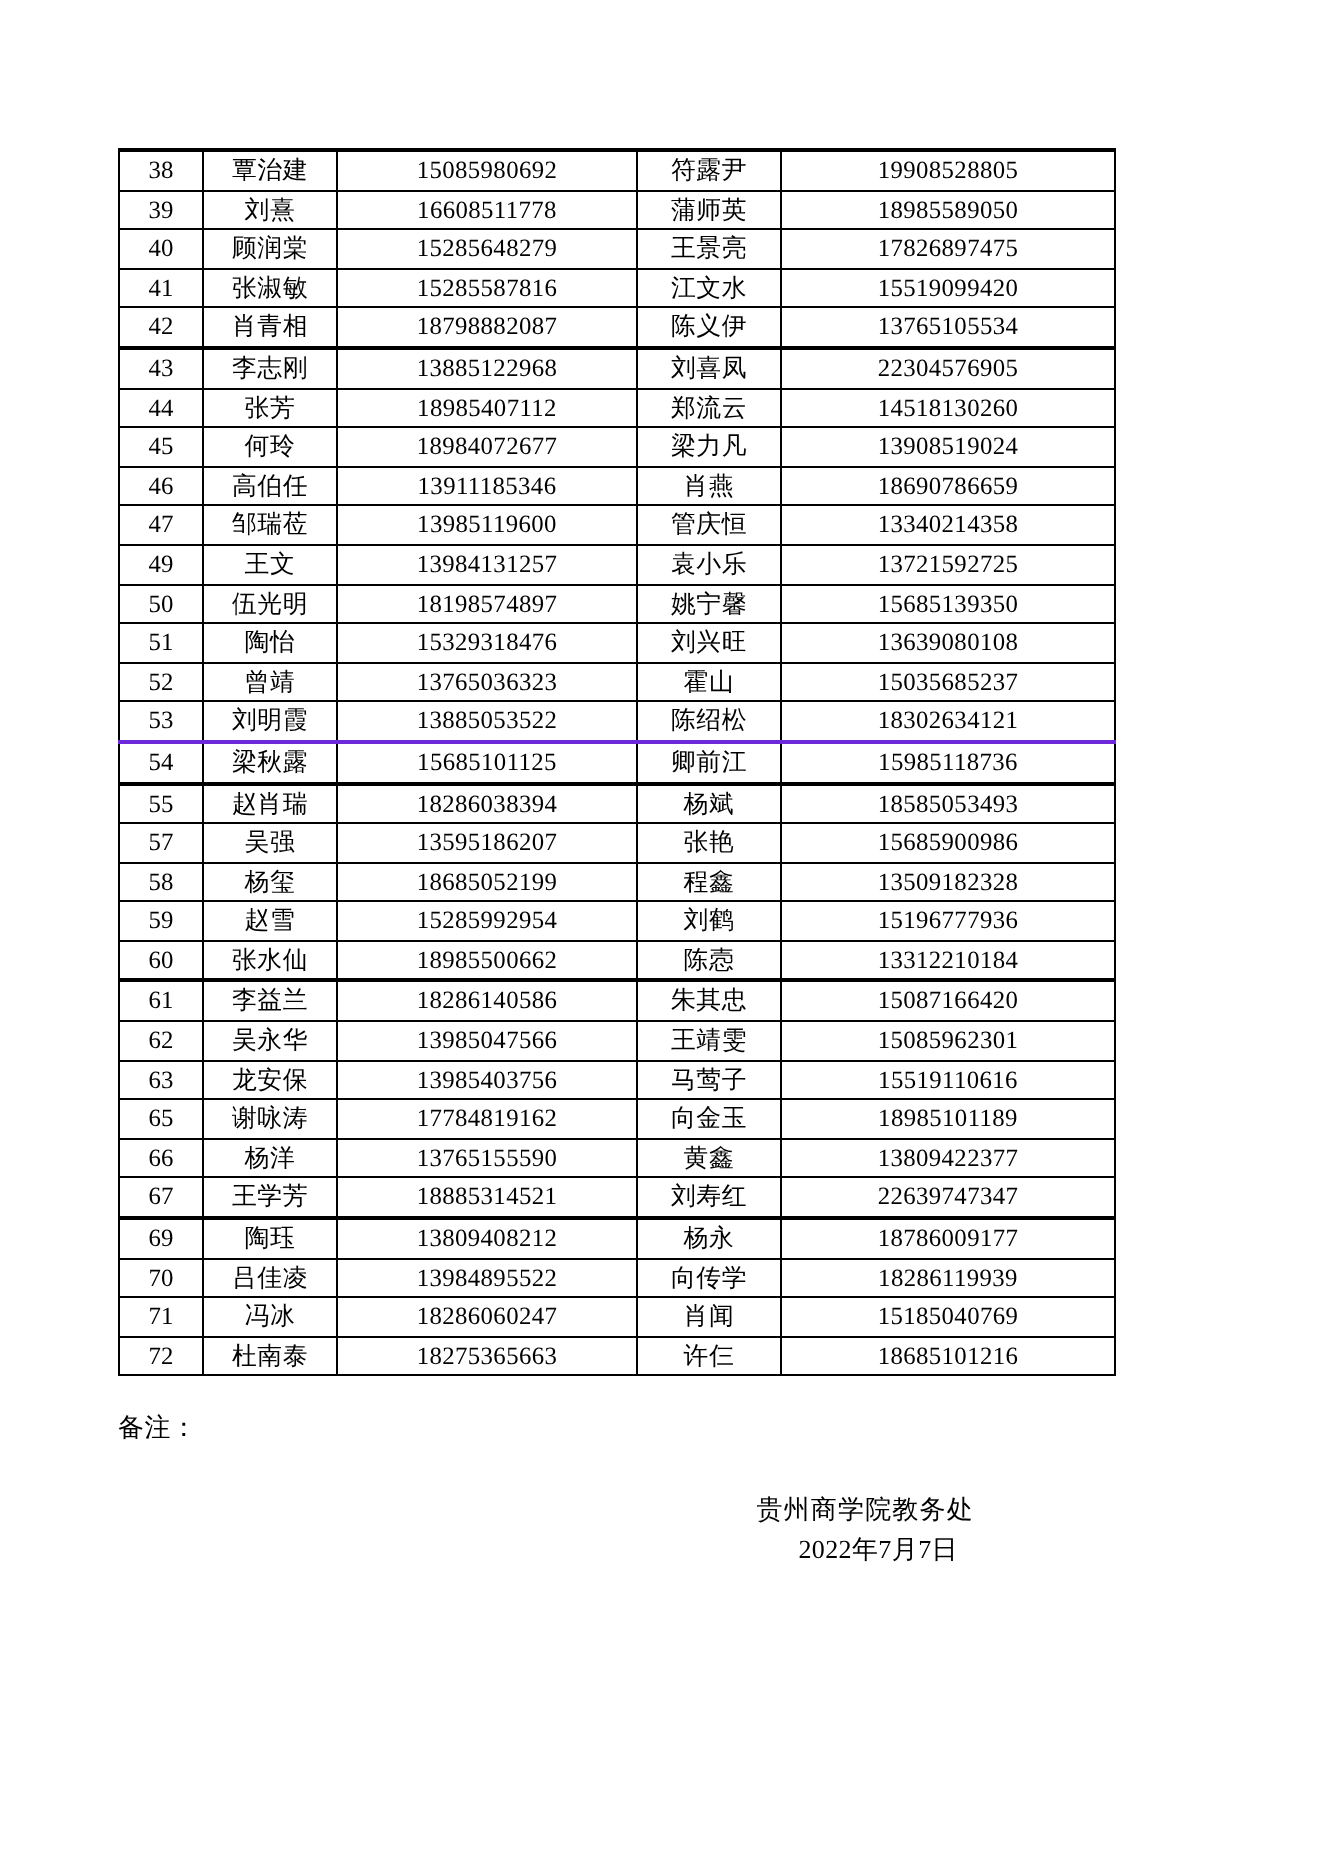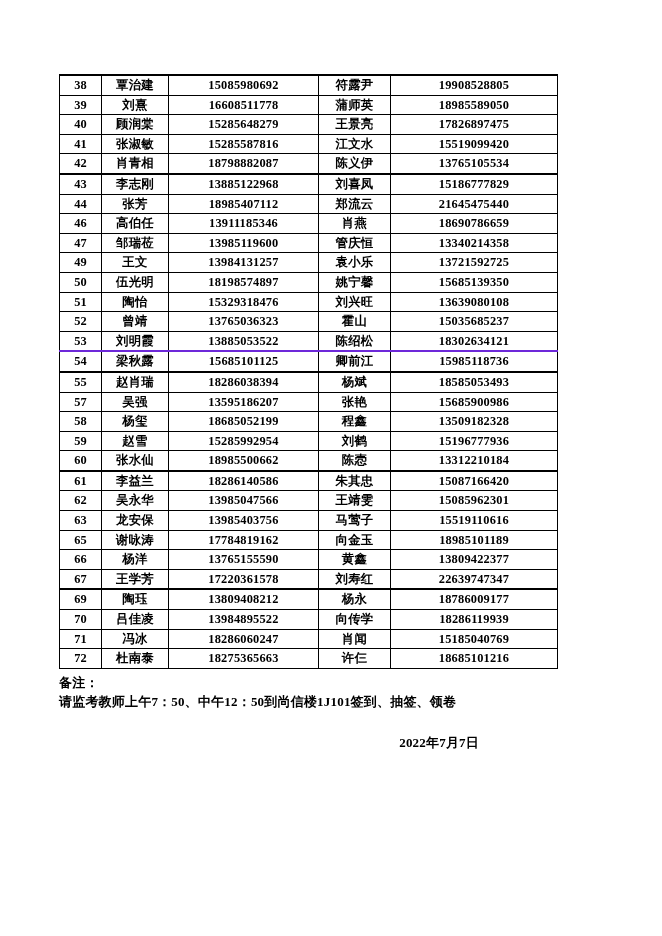--- a/index.html
+++ b/index.html
@@ -14,21 +14,20 @@
     font-family: "Liberation Serif", "DejaVu Serif", serif;
     color: #000000;
     overflow: hidden;
   }
 
   .page {
     position: relative;
     width: 662px;
     height: 704px;
     box-sizing: border-box;
-    font-weight: bold;
   }
 
   .sheet {
     position: absolute;
     left: 59px;
     top: 74px;
     width: 498px;
   }
 
   table.roster {
@@ -67,21 +66,21 @@
   table.roster tr:last-child td {
     border-bottom: 1px solid #000000;
     text-align: center;
   }
 
   td.cell-num  { font-size: 12px; }
   td.cell-name { font-size: 13px; letter-spacing: 0.3px; }
   td.cell-tel  { font-size: 12.6px; letter-spacing: 0.2px; }
 
   .notes {
-    margin-top: 4px;
+    margin-top: 16px;
     font-size: 13px;
     line-height: 19px;
     letter-spacing: 0.2px;
   }
   .notes .note-line { white-space: nowrap; }
 
   .signature {
     margin-top: 22px;
     text-align: right;
     font-size: 13px;
@@ -139,28 +138,35 @@
             <td class="cell-name">肖青相</td>
             <td class="cell-tel">18798882087</td>
             <td class="cell-name">陈义伊</td>
             <td class="cell-tel">13765105534</td>
           </tr>
           <tr class="band-top">
             <td class="cell-num">43</td>
             <td class="cell-name">李志刚</td>
             <td class="cell-tel">13885122968</td>
             <td class="cell-name">刘喜凤</td>
-            <td class="cell-tel">15186777829</td>
+            <td class="cell-tel">22304576905</td>
           </tr>
           <tr>
             <td class="cell-num">44</td>
             <td class="cell-name">张芳</td>
             <td class="cell-tel">18985407112</td>
             <td class="cell-name">郑流云</td>
-            <td class="cell-tel">21645475440</td>
+            <td class="cell-tel">14518130260</td>
+          </tr>
+          <tr>
+            <td class="cell-num">45</td>
+            <td class="cell-name">何玲</td>
+            <td class="cell-tel">18984072677</td>
+            <td class="cell-name">梁力凡</td>
+            <td class="cell-tel">13908519024</td>
           </tr>
           <tr>
             <td class="cell-num">46</td>
             <td class="cell-name">高伯任</td>
             <td class="cell-tel">13911185346</td>
             <td class="cell-name">肖燕</td>
             <td class="cell-tel">18690786659</td>
           </tr>
           <tr>
             <td class="cell-num">47</td>
@@ -277,21 +283,21 @@
           <tr>
             <td class="cell-num">66</td>
             <td class="cell-name">杨洋</td>
             <td class="cell-tel">13765155590</td>
             <td class="cell-name">黄鑫</td>
             <td class="cell-tel">13809422377</td>
           </tr>
           <tr class="band-bottom">
             <td class="cell-num">67</td>
             <td class="cell-name">王学芳</td>
-            <td class="cell-tel">17220361578</td>
+            <td class="cell-tel">18885314521</td>
             <td class="cell-name">刘寿红</td>
             <td class="cell-tel">22639747347</td>
           </tr>
           <tr>
             <td class="cell-num">69</td>
             <td class="cell-name">陶珏</td>
             <td class="cell-tel">13809408212</td>
             <td class="cell-name">杨永</td>
             <td class="cell-tel">18786009177</td>
           </tr>
@@ -314,21 +320,21 @@
             <td class="cell-name">杜南泰</td>
             <td class="cell-tel">18275365663</td>
             <td class="cell-name">许仨</td>
             <td class="cell-tel">18685101216</td>
           </tr>
         </tbody>
     </table>
 
     <div class="notes">
       <div class="note-line">备注：</div>
-      <div class="note-line">请监考教师上午7：50、中午12：50到尚信楼1J101签到、抽签、领卷</div>
     </div>
 
     <div class="signature">
+      <div class="sig-org">贵州商学院教务处</div>
       <div class="sig-date">2022年7月7日</div>
     </div>
 
   </div>
 </div>
 
 </body></html>

